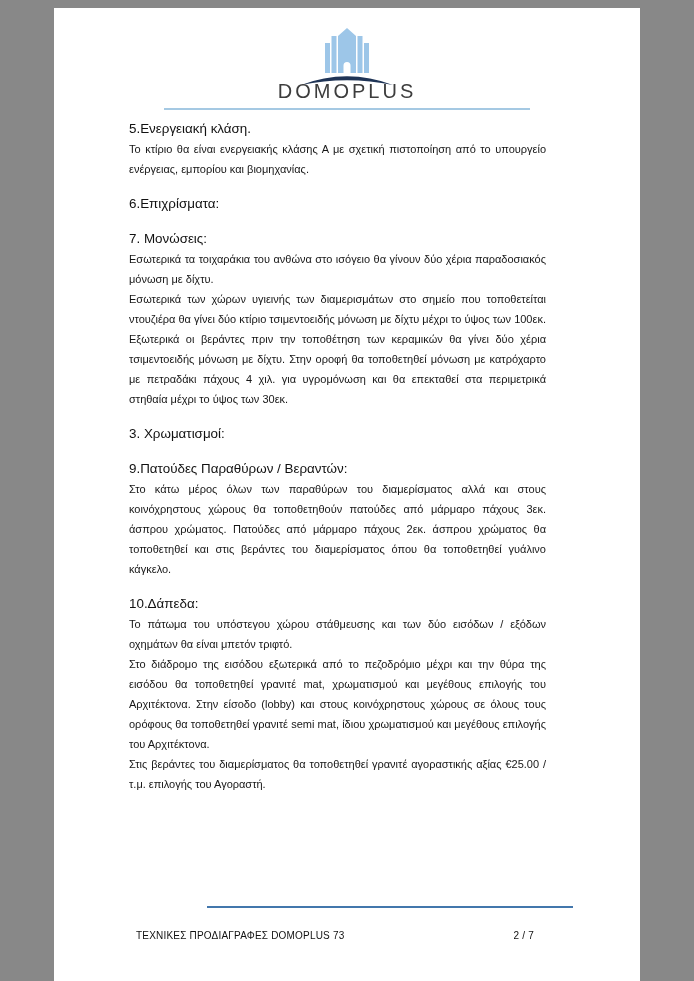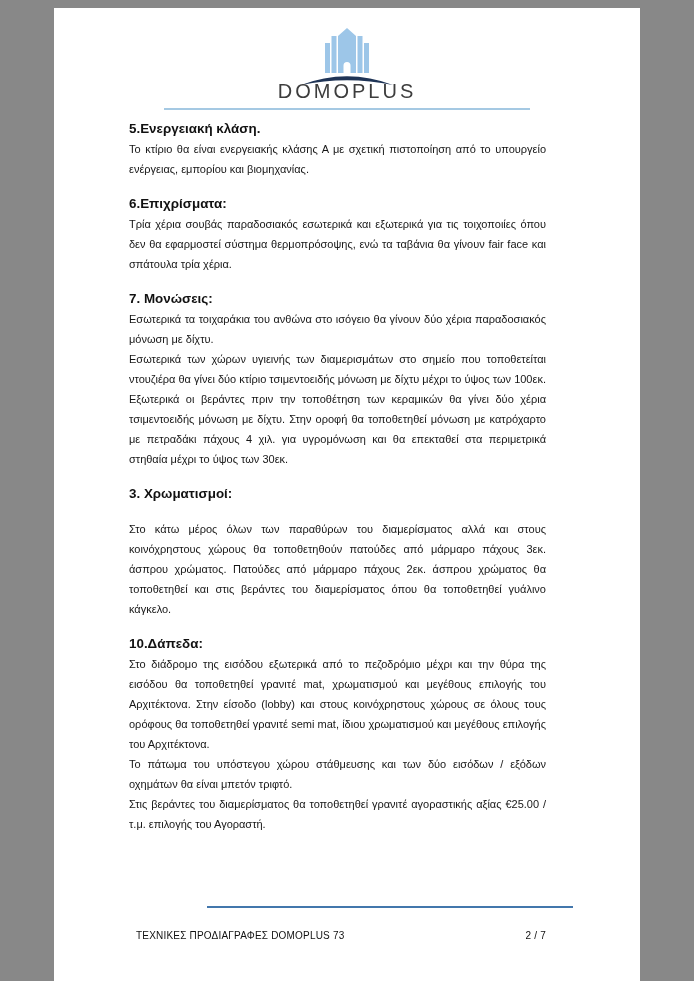--- a/index.html
+++ b/index.html
@@ -34,39 +34,39 @@
   
   .content {
     margin-top:9px;
     padding-left:75px;
     padding-right:94px;
   }
   .section { margin-bottom:15px; }
   .section h2 {
     margin:0;
     font-size:13.4px;
-    font-weight:bold;
+    font-weight:normal;
     line-height:20px;
     color:#111;
   }
   .section p {
     margin:0;
     font-size:11px;
     line-height:20px;
     text-align:justify;
     color:#161616;
   }
   
   .footer-rule {
     position:absolute; top:898px; left:153px;
     width:366px; height:2px;
     background:#4377ac;
   }
   .footer-row {
-    position:absolute; top:922px; left:82px; right:94px;
+    position:absolute; top:922px; left:82px; right:106px;
     display:flex; justify-content:space-between; align-items:baseline;
     font-size:10px; letter-spacing:0.2px; color:#111;
   }
 </style>
 </head>
 <body>
 
 <div class="page">
 
   <div class="logo-block">
@@ -88,49 +88,47 @@
   <div class="content">
     <div class="section">
       <h2>5.Ενεργειακή κλάση.</h2>
       <div>
           <p>Το κτίριο θα είναι ενεργειακής κλάσης Α με σχετική πιστοποίηση από το υπουργείο ενέργειας, εμπορίου και βιομηχανίας.</p>
         </div>
     </div>
 
     <div class="section">
       <h2>6.Επιχρίσματα:</h2>
-      <div>
-          <p>Τρία χέρια σουβάς παραδοσιακός εσωτερικά και εξωτερικά για τις τοιχοποιίες όπου δεν θα εφαρμοστεί σύστημα θερμοπρόσοψης, ενώ τα ταβάνια θα γίνουν fair face και σπάτουλα τρία χέρια.</p>
-        </div>
     </div>
 
     <div class="section">
       <h2>7. Μονώσεις:</h2>
       <div>
           <p>Εσωτερικά τα τοιχαράκια του ανθώνα στο ισόγειο θα γίνουν δύο χέρια παραδοσιακός μόνωση με δίχτυ.</p>
           <p>Εσωτερικά των χώρων υγιεινής των διαμερισμάτων στο σημείο που τοποθετείται ντουζιέρα θα γίνει  δύο κτίριο τσιμεντοειδής μόνωση με δίχτυ μέχρι το ύψος των 100εκ.</p>
           <p>Εξωτερικά οι βεράντες πριν την τοποθέτηση των κεραμικών θα γίνει δύο χέρια τσιμεντοειδής μόνωση με δίχτυ. Στην οροφή θα τοποθετηθεί  μόνωση με κατρόχαρτο με πετραδάκι πάχους 4 χιλ. για υγρομόνωση και θα επεκταθεί στα περιμετρικά στηθαία μέχρι το ύψος των 30εκ.</p>
         </div>
     </div>
 
     <div class="section">
       <h2>3. Χρωματισμοί:</h2>
     </div>
 
     <div class="section">
+      <h2>9.Πατούδες Παραθύρων / Βεραντών:</h2>
       <div>
           <p>Στο κάτω μέρος όλων των παραθύρων του διαμερίσματος αλλά και στους κοινόχρηστους χώρους θα τοποθετηθούν πατούδες από μάρμαρο πάχους 3εκ. άσπρου χρώματος. Πατούδες από μάρμαρο πάχους 2εκ. άσπρου χρώματος θα τοποθετηθεί και στις βεράντες του διαμερίσματος όπου θα τοποθετηθεί γυάλινο κάγκελο.</p>
         </div>
     </div>
 
     <div class="section">
       <h2>10.Δάπεδα:</h2>
       <div>
+          <p>Το πάτωμα του υπόστεγου χώρου στάθμευσης και των δύο εισόδων / εξόδων οχημάτων θα είναι μπετόν τριφτό.</p>
           <p>Στο διάδρομο της εισόδου εξωτερικά από το πεζοδρόμιο μέχρι και την θύρα της εισόδου θα τοποθετηθεί  γρανιτέ mat, χρωματισμού και μεγέθους επιλογής του Αρχιτέκτονα. Στην είσοδο (lobby) και στους κοινόχρηστους χώρους σε όλους τους ορόφους θα τοποθετηθεί γρανιτέ semi mat, ίδιου χρωματισμού και μεγέθους επιλογής του Αρχιτέκτονα.</p>
-          <p>Το πάτωμα του υπόστεγου χώρου στάθμευσης και των δύο εισόδων / εξόδων οχημάτων θα είναι μπετόν τριφτό.</p>
           <p>Στις βεράντες του διαμερίσματος θα τοποθετηθεί γρανιτέ αγοραστικής αξίας €25.00 / τ.μ. επιλογής του Αγοραστή.</p>
         </div>
     </div>
   </div>
 
   <div class="footer-rule"></div>
   <div class="footer-row">
     <span>ΤΕΧΝΙΚΕΣ ΠΡΟΔΙΑΓΡΑΦΕΣ DOMOPLUS 73</span>
     <span>2 / 7</span>
   </div>

